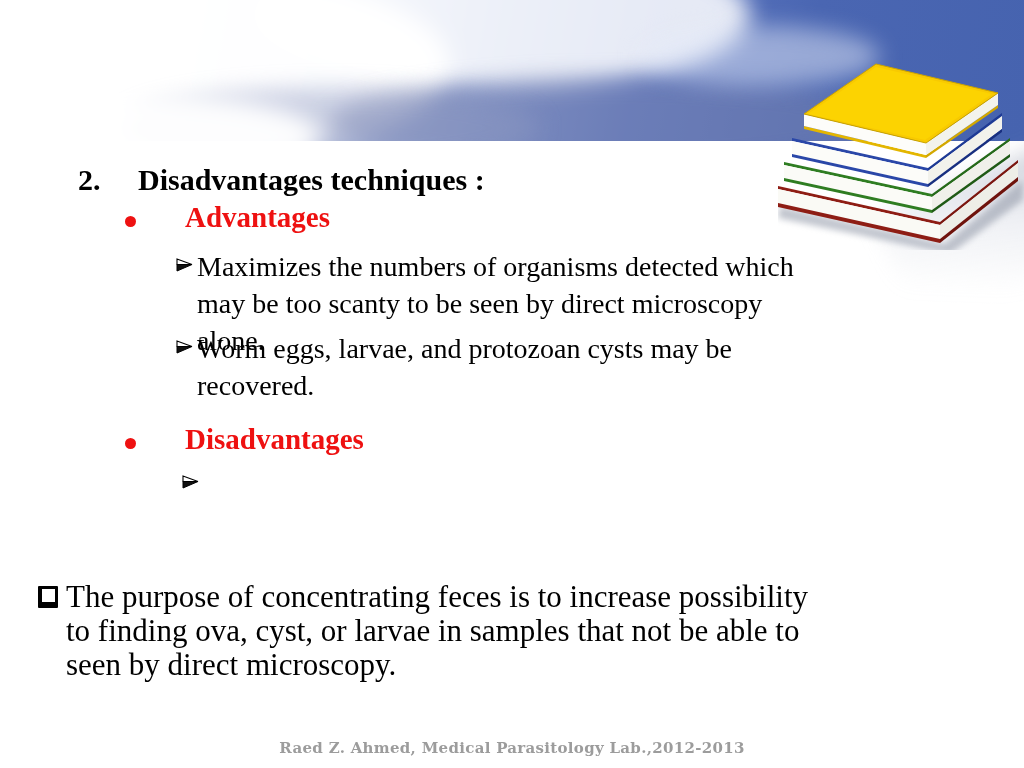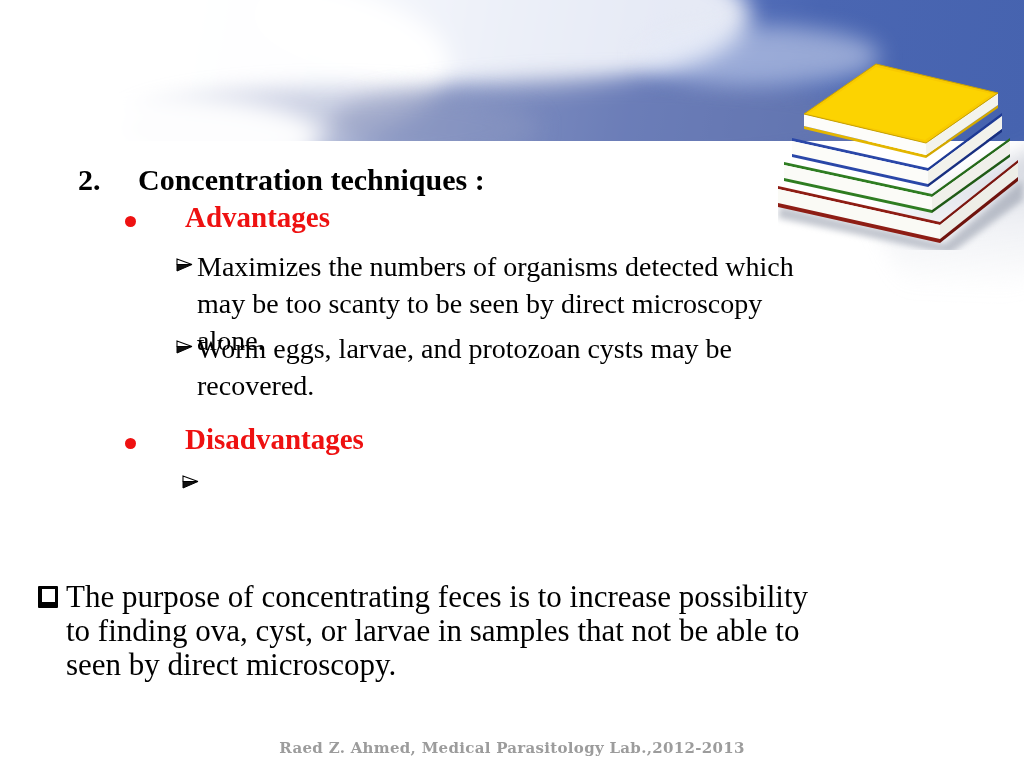--- a/index.html
+++ b/index.html
@@ -102,21 +102,21 @@
     <polygon points="26,76 148,105 148,108 26,79" fill="#e3b600"></polygon>
     <polygon points="148,105 220,55 220,58 148,108" fill="#d3a800"></polygon>
     <polygon points="26,64 148,93 148,105 26,76" fill="#fdfdfa"></polygon>
     <polygon points="148,93 220,43 220,55 148,105" fill="#f3f3ec"></polygon>
     <polygon points="26,64 98,14 220,43 148,93" fill="#f8ca00" stroke="#caa300" stroke-width="1"></polygon>
     <polygon points="30,64 98,17 214,44 147,90" fill="#ffd902" opacity="0.6"></polygon>
   </svg>
 
   <div class="abs heading">
     <span class="num">2.</span>
-    <span>Concentration techniques :</span>
+    <span>Disadvantages techniques :</span>
   </div>
 
   <div class="abs lvl1" style="left:122px;top:198px;">
     <span class="dot-box"><span class="dot"></span></span>
     <span>Advantages</span>
   </div>
 
   <div class="abs lvl2" style="left:176px;top:248px;">
     <span class="marker" style="width:21px;">
       <svg class="arrow-svg" width="17" height="17" viewBox="0 0 17 17">

